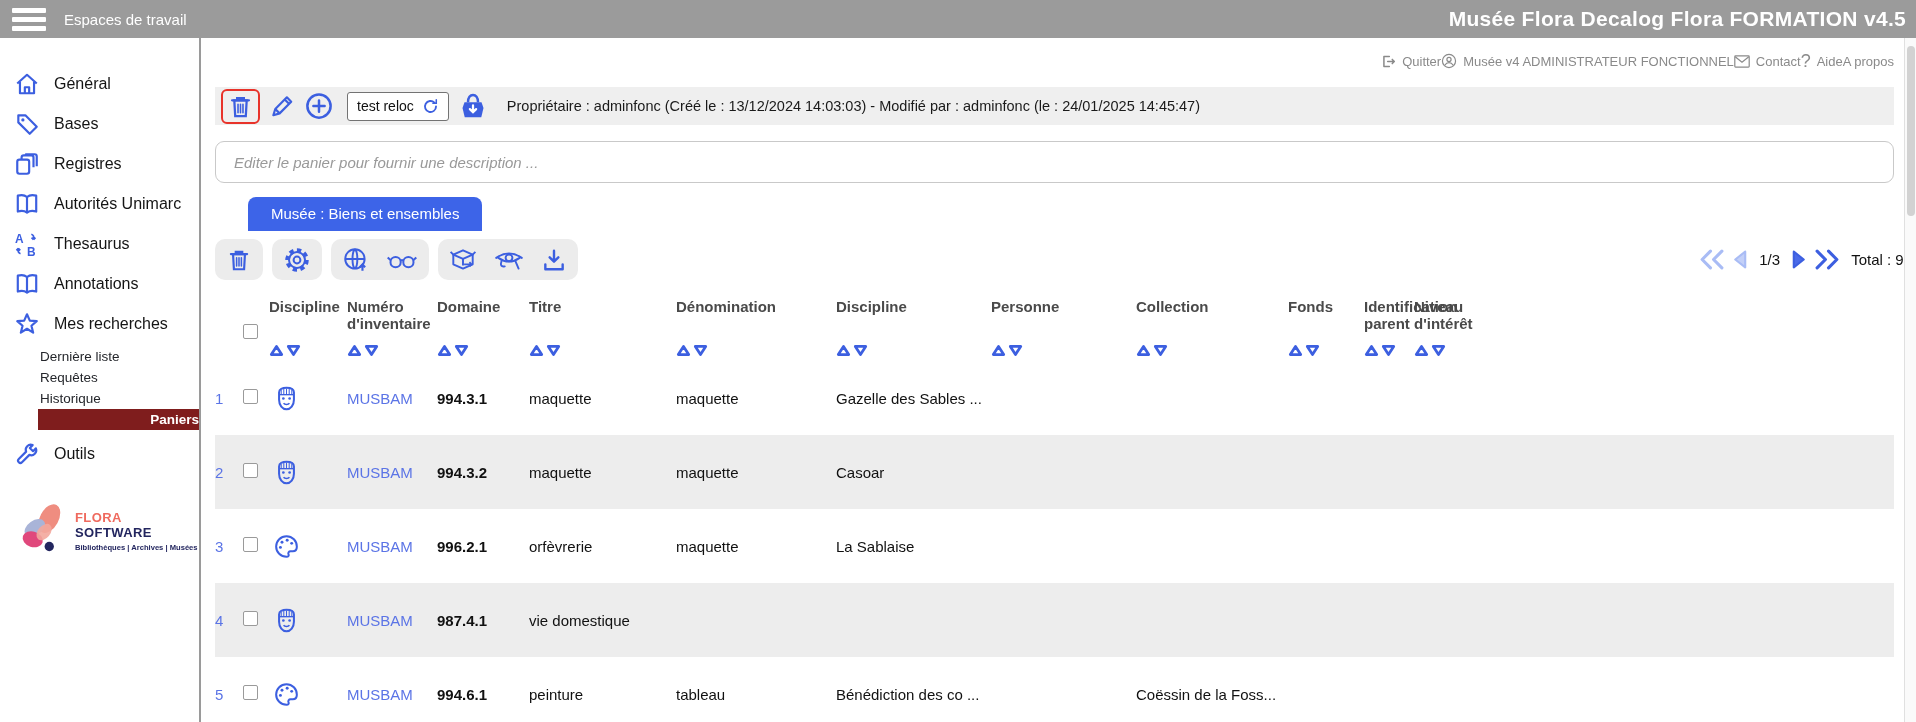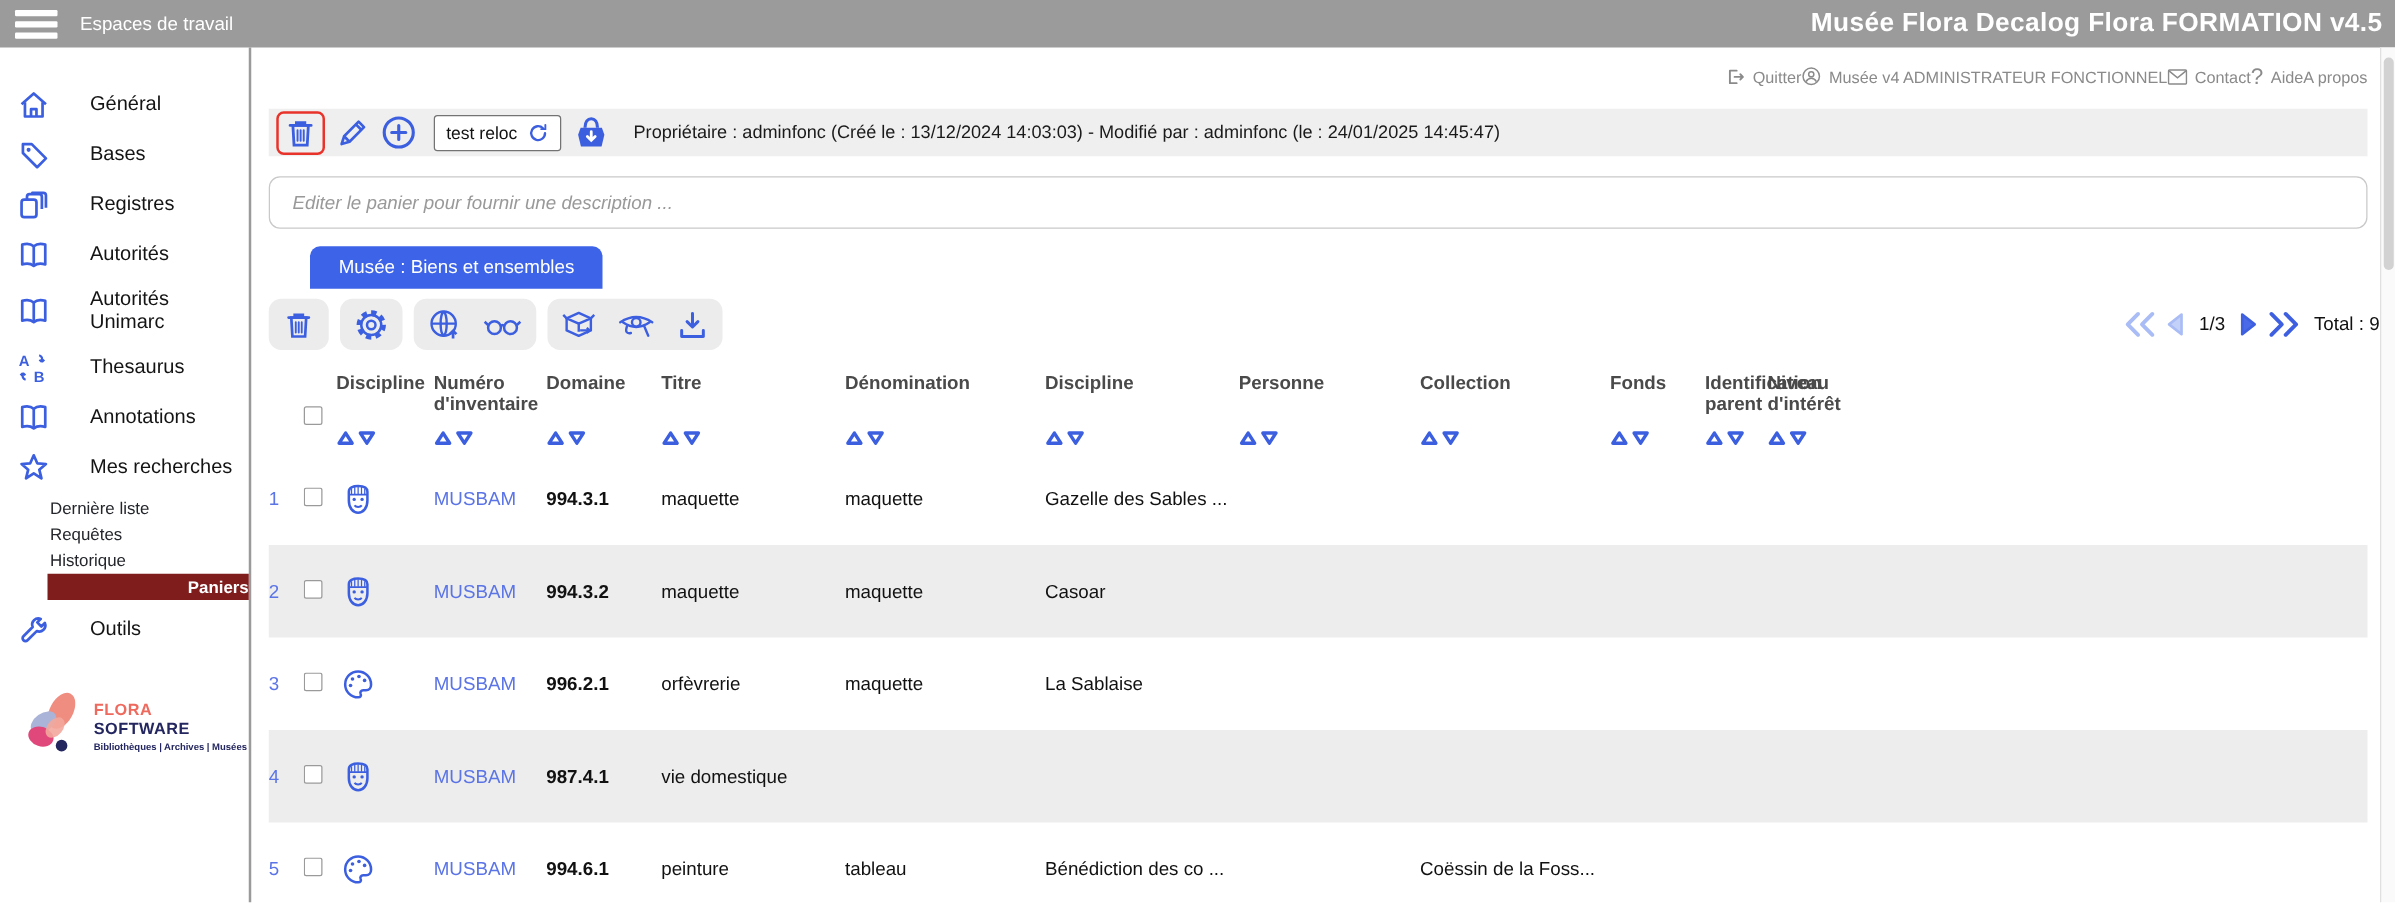--- a/index.html
+++ b/index.html
@@ -19,21 +19,21 @@
   .app-title{ margin-left:auto; padding-right:10px; font-size:21px; font-weight:bold; letter-spacing:.3px; }
 
   
   .app{ display:flex; height:684px; }
   .sidebar{ width:201px; border-right:2px solid #9a9a9a; padding-top:26px; flex:none; }
   .main{ flex:1; padding:0 10px 0 14px; overflow:hidden; position:relative; }
   .scroll-strip{ width:12px; flex:none; background:#fafafa; border-left:1px solid #e0e0e0; position:relative; }
   .scroll-thumb{ position:absolute; top:8px; left:2px; width:8px; height:170px; background:#d2d2d2; border-radius:4px; }
 
   
-  .nav-item{ display:flex; align-items:center; gap:32px; padding:7px 0 7px 14px; font-size:16px; color:#141414; cursor:pointer; }
+  .nav-item{ display:flex; align-items:center; gap:14px; padding:7px 0 7px 14px; font-size:16px; color:#141414; cursor:pointer; }
   .nav-item .ic{ width:26px; height:26px; flex:none; }
   .sub-list{ margin:2px 0 4px 0; }
   .sub-item{ font-size:13.5px; color:#24262b; padding:3px 0 3px 40px; cursor:pointer; }
   .sub-item.active{ background:#7f1d1d; color:#fff; font-weight:bold; margin-left:38px; padding-left:2px;text-align:right; }
   .logo-row{ display:flex; align-items:center; margin:26px 0 0 10px; gap:3px; }
   .logo-text .brand{ font-size:13px; font-weight:bold; letter-spacing:.4px; }
   .brand .p1{ color:#ef6a5e; } .brand .p2{ color:#23265f; }
   .logo-tagline{ font-size:7.6px; font-weight:bold; color:#23265f; margin-top:3px; }
 
   
@@ -122,29 +122,20 @@
         </span>
       <span>Registres</span>
     </div>
     <div class="nav-item">
       <span class="ic">
           <svg viewBox="0 0 24 24" width="26" height="26" fill="none" stroke="#3c5fe0" stroke-width="2" stroke-linejoin="round">
             <path d="M12 5.5 C10 3.8 6.5 3.4 3.5 4.3 V19 C6.5 18.1 10 18.5 12 20 C14 18.5 17.5 18.1 20.5 19 V4.3 C17.5 3.4 14 3.8 12 5.5 Z"></path>
             <path d="M12 5.5 V20"></path>
           </svg>
         </span>
-      <span>Autorités</span>
-    </div>
-    <div class="nav-item">
-      <span class="ic">
-          <svg viewBox="0 0 24 24" width="26" height="26" fill="none" stroke="#3c5fe0" stroke-width="2" stroke-linejoin="round">
-            <path d="M12 5.5 C10 3.8 6.5 3.4 3.5 4.3 V19 C6.5 18.1 10 18.5 12 20 C14 18.5 17.5 18.1 20.5 19 V4.3 C17.5 3.4 14 3.8 12 5.5 Z"></path>
-            <path d="M12 5.5 V20"></path>
-          </svg>
-        </span>
       <span>Autorités Unimarc</span>
     </div>
     <div class="nav-item">
       <span class="ic">
           <svg viewBox="0 0 24 24" width="26" height="26">
             <text x="1" y="11" font-size="11" font-weight="bold" fill="#3c5fe0" font-family="Liberation Sans,sans-serif">A</text>
             <text x="12" y="23" font-size="11" font-weight="bold" fill="#3c5fe0" font-family="Liberation Sans,sans-serif">B</text>
             <path d="M16 3 q3 1 2 5 M18 8 l-1.8-1.8 M18 8 l1.8-1.8" stroke="#3c5fe0" stroke-width="1.6" fill="none"></path>
             <path d="M6 21 q-3-1-2-5 M4 16 l-1.8 1.8 M4 16 l1.8 1.8" stroke="#3c5fe0" stroke-width="1.6" fill="none"></path>
           </svg>

